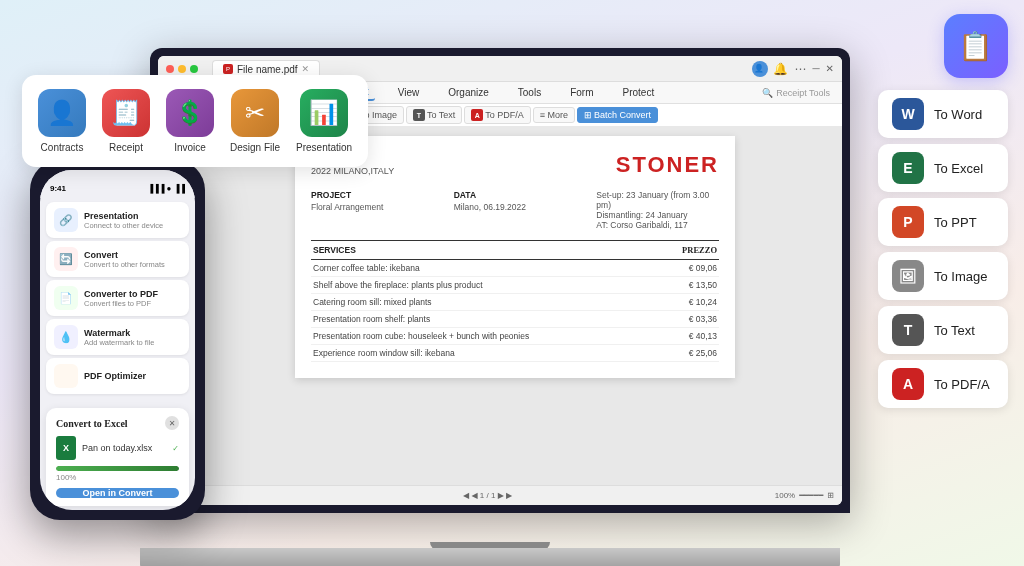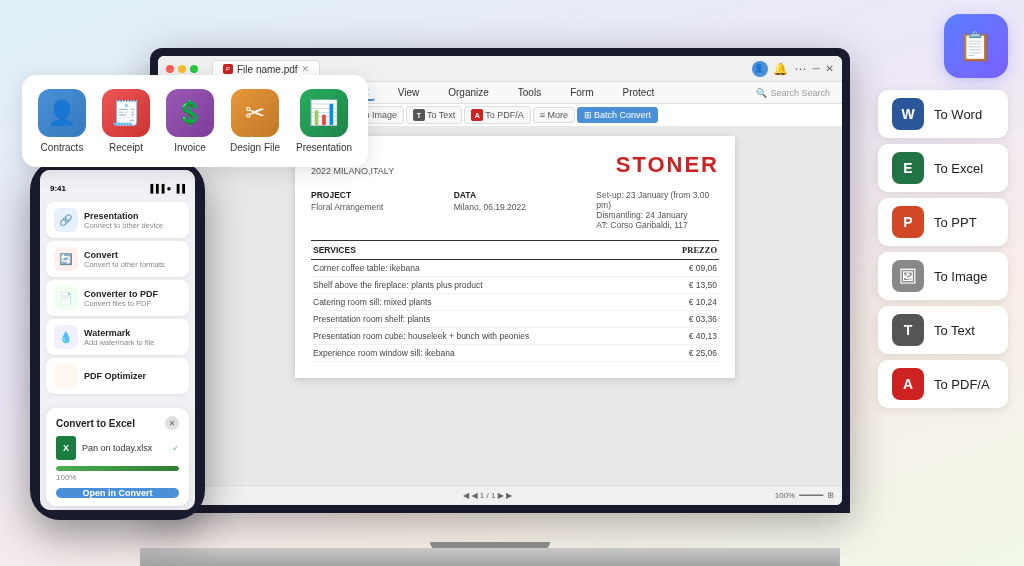--- a/index.html
+++ b/index.html
@@ -303,21 +303,21 @@
       background: #1a1a2e;
       border-radius: 30px;
       padding: 10px;
       box-shadow: 0 15px 40px rgba(0,0,0,0.4);
       z-index: 10;
     }
     .phone-screen {
       width: 100%;
       height: 100%;
       background: #f0f0f5;
-      border-radius: 10px;
+      border-radius: 32px;
       overflow: hidden;
       display: flex;
       flex-direction: column;
     }
     .phone-status-bar {
       background: #f0f0f5;
       height: 20px;
       display: flex;
       align-items: center;
       justify-content: space-between;
@@ -378,21 +378,21 @@
       margin: 4px 6px;
       padding: 8px 10px;
       box-shadow: 0 2px 8px rgba(0,0,0,0.1);
     }
     .phone-card-header {
       display: flex;
       align-items: center;
       justify-content: space-between;
       margin-bottom: 6px;
     }
-    .phone-card-title { font-size: 10px; font-weight: 600; color: #222; }
+    .phone-card-title { font-size: 10px; font-weight: 600; color: #222; font-family: Liberation Serif, serif; }
     .phone-card-close {
       width: 14px;
       height: 14px;
       background: #e0e0e0;
       border-radius: 50%;
       display: flex;
       align-items: center;
       justify-content: center;
       font-size: 8px;
       color: #666;
@@ -611,21 +611,21 @@
           <span class="menu-item">File</span>
           <span class="menu-item">Edit</span>
           <span class="menu-item">Comment</span>
           <span class="menu-item" style="color:#4a90d9;border-bottom:2px solid #4a90d9;">Convert</span>
           <span class="menu-item">View</span>
           <span class="menu-item">Organize</span>
           <span class="menu-item">Tools</span>
           <span class="menu-item">Form</span>
           <span class="menu-item">Protect</span>
           <span style="flex:1;"></span>
-          <span class="menu-item" style="font-size:9px;color:#999;">🔍 Search Search</span>
+          <span class="menu-item" style="font-size:9px;color:#999;">🔍 Receipt Tools</span>
         </div>
 
         <div class="convert-tabs">
           <div class="convert-tab">
             <div class="convert-tab-icon" style="background:#2b579a;">W</div>
             <span>Word</span>
           </div>
           <div class="convert-tab">
             <div class="convert-tab-icon" style="background:#217346;">E</div>
             <span>To Excel</span>

